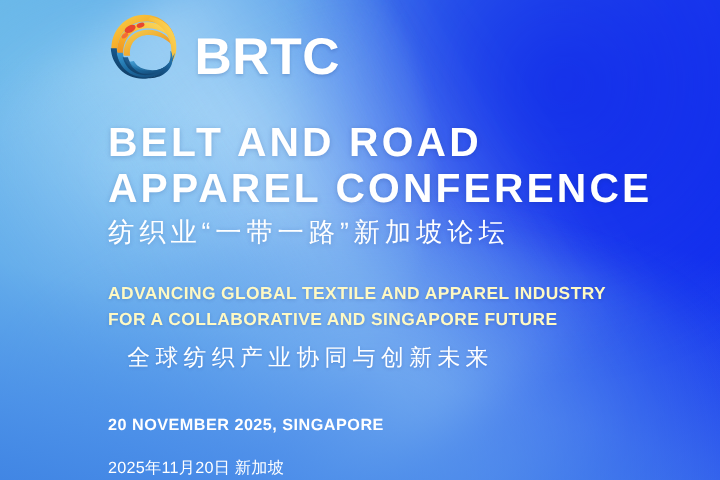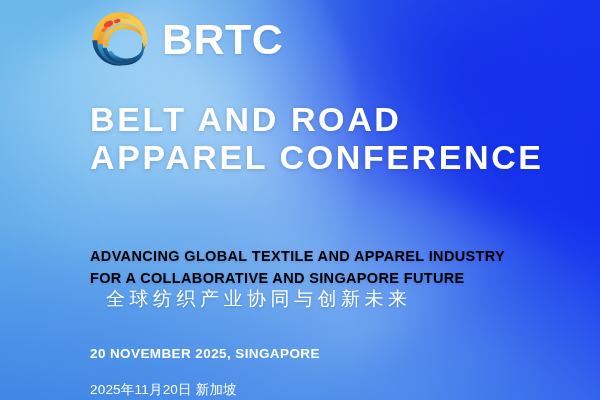--- a/index.html
+++ b/index.html
@@ -114,21 +114,21 @@
     position: absolute;
     inset: 0;
   }
 
   
   .logo-row {
     position: absolute;
     left: 88px;
     top: 8px;
     display: flex;
-    align-items: center;
+    align-items: flex-end;
     height: 62px;
   }
   .logo-mark {
     width: 62px;
     height: 62px;
     flex: 0 0 62px;
     display: block;
   }
   .logo-word {
     margin-left: 12px;
@@ -168,22 +168,22 @@
     letter-spacing: 4px;
     line-height: 28px;
     white-space: nowrap;
     text-shadow: 0 1px 4px rgba(10,40,120,0.20);
   }
 
   
   .tagline {
     position: absolute;
     left: 90px;
-    top: 245px;
-    color: #000000;
+    top: 234px;
+    color: #fef9c3;
   }
   .tagline-line {
     font-size: 14.5px;
     font-weight: bold;
     letter-spacing: 0.35px;
     line-height: 22px;
     white-space: nowrap;
     text-shadow: 0 1px 3px rgba(10,40,120,0.20);
   }
 
@@ -292,20 +292,21 @@
                  C68,90 77,85 82,77 C87,70 88,63 87,56 Z" fill="url(#gBlueA)"></path>
       </svg>
       <div class="logo-word">BRTC</div>
     </div>
 
     <div class="title-block">
       <div class="title-line">BELT AND ROAD</div>
       <div class="title-line">APPAREL CONFERENCE</div>
     </div>
 
+    <div class="cn-forum">纺织业“一带一路”新加坡论坛</div>
 
     <div class="tagline">
       <div class="tagline-line">ADVANCING GLOBAL TEXTILE AND APPAREL INDUSTRY</div>
       <div class="tagline-line">FOR A COLLABORATIVE AND SINGAPORE FUTURE</div>
     </div>
 
     <div class="cn-tagline">全球纺织产业协同与创新未来</div>
 
     <div class="date-block">
       <div class="date-en">20 NOVEMBER 2025, SINGAPORE</div>

